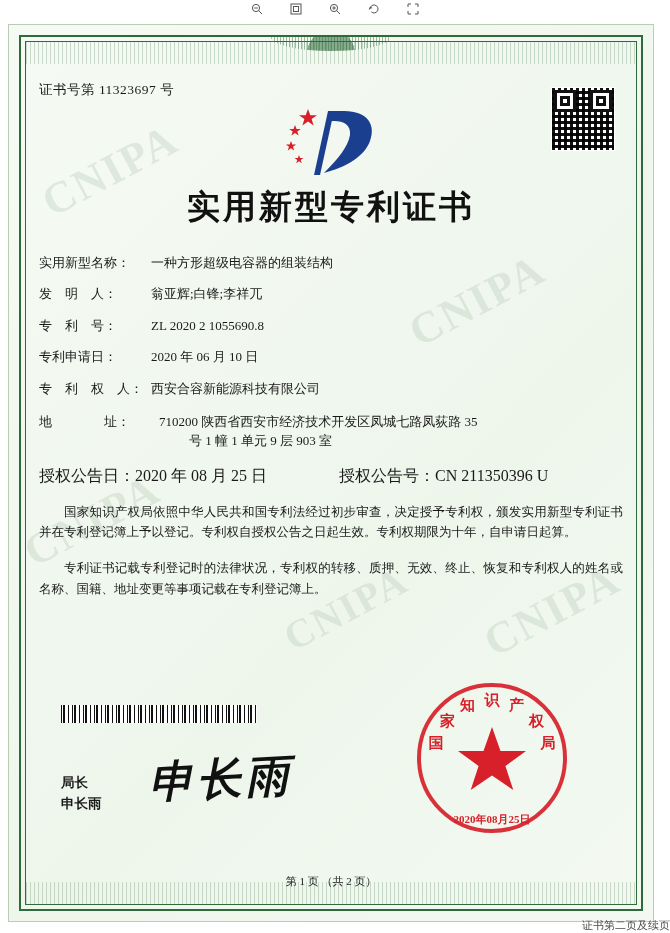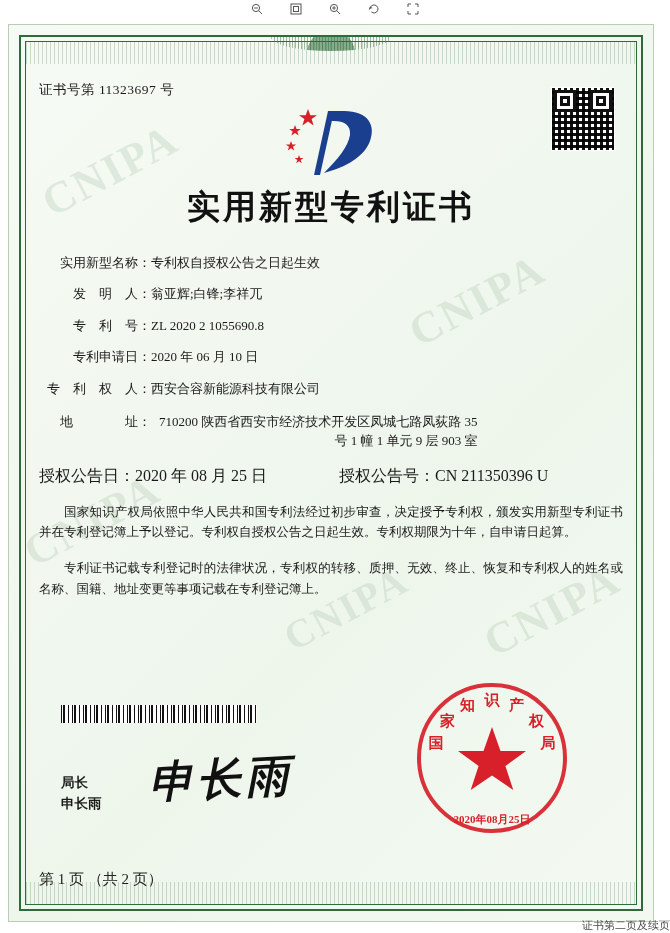--- a/index.html
+++ b/index.html
@@ -186,27 +186,26 @@
   .field-row {
     display: flex;
     align-items: baseline;
     margin-bottom: 16.5px;
   }
   .field-label {
     width: 112px;
     flex: 0 0 112px;
     letter-spacing: 0px;
     white-space: pre;
-    text-align: right;
   }
   .field-value {
     flex: 1;
   }
   .field-value.addr { line-height: 1.45; margin-left: 8px; }
-  .addr-2 { display: block; padding-left: 30px; text-align: center; }
+  .addr-2 { display: block; padding-left: 30px; }
 
   .row-two {
     display: flex;
     margin-bottom: 14px;
     font-size: 16px;
   }
   .row-two .half-left { width: 300px; display: flex; }
   .row-two .half-right { flex: 1; display: flex; align-items: center; }
   .row-two .lbl { white-space: pre; }
 
@@ -300,22 +299,22 @@
     color: #d7202a;
     font-size: 11px;
     font-weight: bold;
     white-space: nowrap;
   }
 
   .page-footer {
     position: absolute;
     left: 0; right: 0;
     bottom: 6px;
-    text-align: left;
-    font-size: 15px;
+    text-align: center;
+    font-size: 11px;
     color: #222;
   }
 
   .below-page {
     position: absolute;
     left: 0; right: 0;
     bottom: 0;
     text-align: right;
     font-size: 11px;
     color: #2b2b2b;
@@ -396,21 +395,21 @@
             </g>
           </svg>
         </div>
       </div>
 
       <div class="title">实用新型专利证书</div>
 
       <div class="fields">
         <div class="field-row">
           <div class="field-label">实用新型名称：</div>
-          <div class="field-value">专利权自授权公告之日起生效</div>
+          <div class="field-value">一种方形超级电容器的组装结构</div>
         </div>
         <div class="field-row">
           <div class="field-label">发　明　人：</div>
           <div class="field-value">翁亚辉;白锋;李祥兀</div>
         </div>
         <div class="field-row">
           <div class="field-label">专　利　号：</div>
           <div class="field-value">ZL 2020 2 1055690.8</div>
         </div>
         <div class="field-row">

